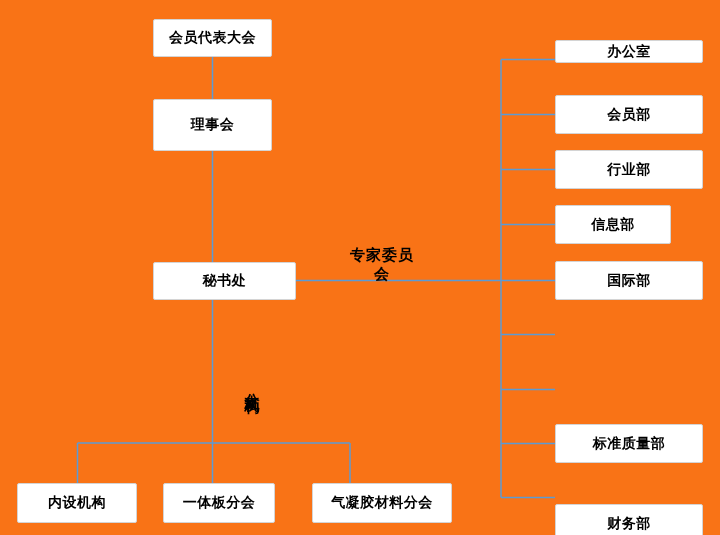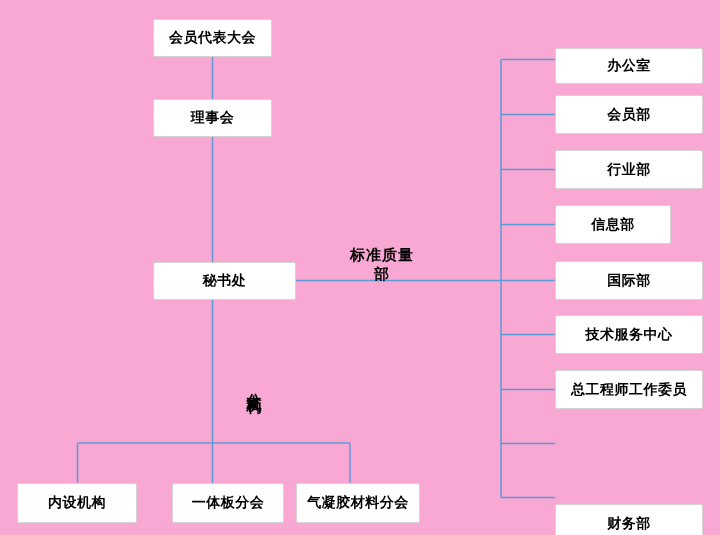--- a/index.html
+++ b/index.html
@@ -1,18 +1,18 @@
 <!DOCTYPE html>
 <html><head>
 <meta charset="utf-8">
 <style>
   html,body{margin:0;padding:0;background:#ffffff;}
   .stage{
-    position:relative;width:720px;height:535px;background:#f9a8d4;
-    font-family:Liberation Mono, monospace;overflow:hidden;
+    position:relative;width:720px;height:535px;background:#f97316;
+    font-family:Liberation Serif, serif;overflow:hidden;
   }
   .lines{position:absolute;left:0;top:0;width:720px;height:535px;}
   .node{
     position:absolute;display:flex;align-items:center;justify-content:center;
     background:#ffffff;border:1px solid #d4d4d4;border-radius:2px;
     font-size:14px;font-weight:700;color:#000000;letter-spacing:.5px;
     box-sizing:border-box;text-align:center;white-space:nowrap;
   }
   .flow-label{
     position:absolute;font-size:15px;font-weight:700;color:#000000;
@@ -45,32 +45,31 @@
       <path d="M501 169.5 L555 169.5"></path>
       <path d="M501 224.5 L555 224.5"></path>
       <path d="M501 334.5 L555 334.5"></path>
       <path d="M501 389.5 L555 389.5"></path>
       <path d="M501 443.5 L555 443.5"></path>
       <path d="M501 497.5 L555 497.5"></path>
     </g>
   </svg>
 
   <div class="node" style="left:153px;top:19px;width:119px;height:38px">会员代表大会</div>
-  <div class="node" style="left:153px;top:99px;width:119px;height:38px">理事会</div>
+  <div class="node" style="left:153px;top:99px;width:119px;height:52px">理事会</div>
   <div class="node" style="left:153px;top:262px;width:143px;height:38px">秘书处</div>
 
-  <div class="flow-label" style="left:350px;top:246px;width:64px;height:18px">标准质量部</div>
+  <div class="flow-label" style="left:350px;top:246px;width:64px;height:18px">专家委员会</div>
   <div class="flow-label vertical" style="left:242px;top:349px;height:72px">分支机构</div>
 
-  <div class="node" style="left:555px;top:48px;width:148px;height:36px">办公室</div>
+  <div class="node" style="left:555px;top:40px;width:148px;height:23px">办公室</div>
   <div class="node" style="left:555px;top:95px;width:148px;height:39px">会员部</div>
   <div class="node" style="left:555px;top:150px;width:148px;height:39px">行业部</div>
   <div class="node" style="left:555px;top:205px;width:116px;height:39px">信息部</div>
   <div class="node" style="left:555px;top:261px;width:148px;height:39px">国际部</div>
-  <div class="node" style="left:555px;top:315px;width:148px;height:39px">技术服务中心</div>
-  <div class="node" style="left:555px;top:370px;width:148px;height:39px">总工程师工作委员</div>
+  <div class="node" style="left:555px;top:424px;width:148px;height:39px">标准质量部</div>
   <div class="node" style="left:555px;top:504px;width:148px;height:39px">财务部</div>
 
   <div class="node" style="left:17px;top:483px;width:120px;height:40px">内设机构</div>
-  <div class="node" style="left:172px;top:483px;width:112px;height:40px">一体板分会</div>
-  <div class="node" style="left:296px;top:483px;width:124px;height:40px">气凝胶材料分会</div>
+  <div class="node" style="left:163px;top:483px;width:112px;height:40px">一体板分会</div>
+  <div class="node" style="left:312px;top:483px;width:140px;height:40px">气凝胶材料分会</div>
 
 </div>
 
 </body></html>

